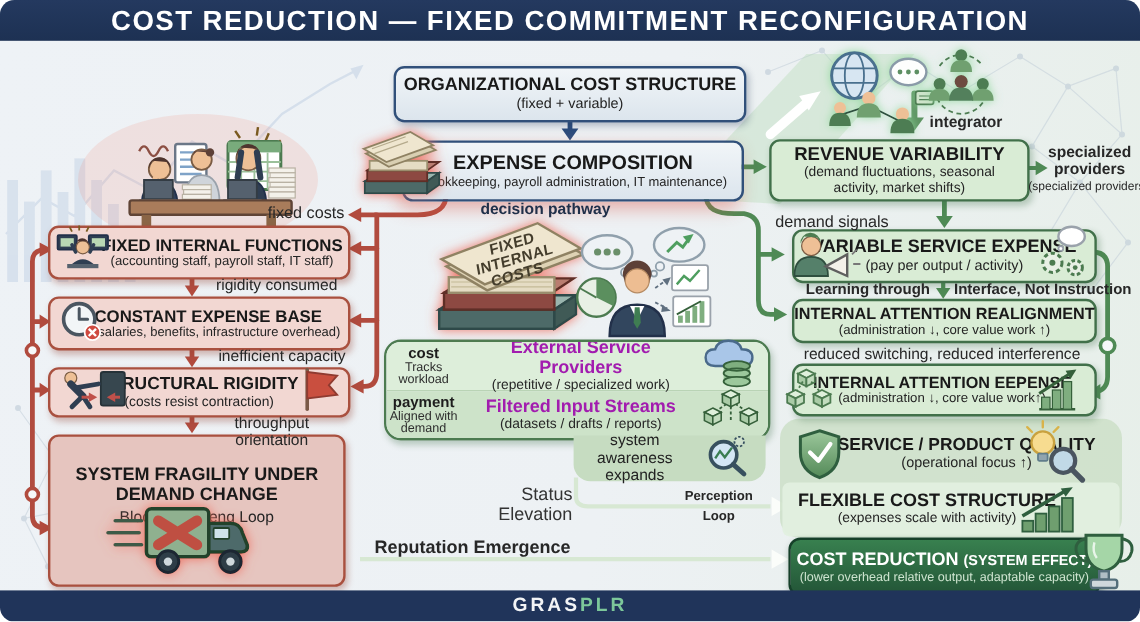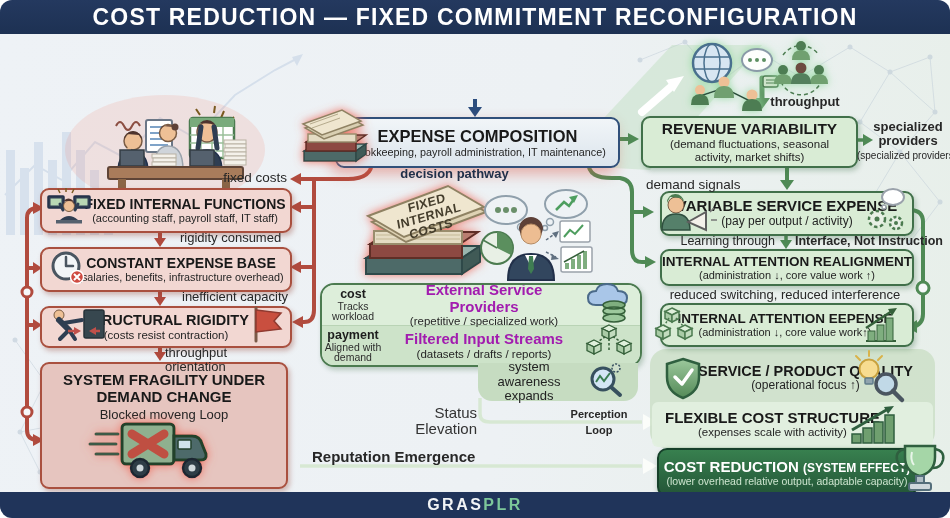--- a/index.html
+++ b/index.html
@@ -205,53 +205,57 @@
     <circle cx="923" cy="288" r="6" fill="#f6f8f9" stroke="#4f8a55" stroke-width="3"></circle>
   </svg>
 
   <div id="hdr">
       <span>COST REDUCTION — FIXED COMMITMENT RECONFIGURATION</span>
     </div>
   <div id="ftr">
       <span><span class="w">GRAS</span><span class="g">PLR</span></span>
     </div>
 
+  <div class="bx blue" style="left:328px;top:55px;width:290px;height:43px">
+    <span class="t" style="font-size:15px">ORGANIZATIONAL COST STRUCTURE</span>
+    <span class="s" style="font-size:12px">(fixed + variable)</span>
+  </div>
   <div class="bx blue" style="left:335px;top:117px;width:281px;height:47px;box-shadow:-4px 6px 14px rgba(220,90,75,.45)">
     <span class="t" style="font-size:16.5px">EXPENSE COMPOSITION</span>
     <span class="s" style="font-size:10.8px">(bookkeeping, payroll administration, IT maintenance)</span>
   </div>
   <div class="bx grn" style="left:641px;top:116px;width:213px;height:48px">
     <span class="t" style="font-size:15.5px">REVENUE VARIABILITY</span>
     <span class="s" style="font-size:11.5px;white-space:pre-line">(demand fluctuations, seasonal
 activity, market shifts)</span>
   </div>
   <div class="lbl pre" style="left:866px;top:120px;width:84px;text-align:center;font-weight:700;font-size:13px">specialized
 providers</div>
   <div class="lbl" style="left:852px;top:151px;width:110px;text-align:center;font-size:10px">(specialized providers)</div>
-  <div class="lbl" style="left:770px;top:95px;width:70px;text-align:center;font-weight:700;font-size:13px">throughput</div>
+  <div class="lbl" style="left:770px;top:95px;width:70px;text-align:center;font-weight:700;font-size:13px">integrator</div>
   <div class="lbl" style="left:392px;top:167px;width:125px;text-align:center;font-weight:700;font-size:13px;color:#20304a">decision pathway</div>
   <div class="lbl" style="left:205px;top:171px;width:82px;text-align:right;font-size:13.5px">fixed costs</div>
   <div class="lbl" style="left:646px;top:178px;width:105px;font-size:13.5px">demand signals</div>
 
   <div class="bx red" style="left:40px;top:188px;width:248px;height:41px">
     <span class="t" style="font-size:14px;padding-left:38px">FIXED INTERNAL FUNCTIONS</span>
     <span class="s" style="font-size:11px;padding-left:38px">(accounting staff, payroll staff, IT staff)</span>
   </div>
   <div class="lbl" style="left:180px;top:231px;width:108px;font-size:13px">rigidity consumed</div>
   <div class="bx red" style="left:40px;top:247px;width:248px;height:41px">
-    <span class="t" style="font-size:14px;padding-left:30px">CONSTANT EXPENSE BASE</span>
+    <span class="t" style="font-size:14px;padding-left:15px">CONSTANT EXPENSE BASE</span>
     <span class="s" style="font-size:10.8px;padding-left:30px">(salaries, benefits, infrastructure overhead)</span>
   </div>
   <div class="lbl" style="left:180px;top:290px;width:108px;text-align:right;font-size:13px">inefficient capacity</div>
   <div class="bx red" style="left:40px;top:306px;width:248px;height:38px">
     <span class="t" style="font-size:14.5px">STRUCTURAL RIGIDITY</span>
     <span class="s" style="font-size:11.5px">(costs resist contraction)</span>
   </div>
-  <div class="lbl" style="left:165px;top:346px;width:123px;text-align:left;font-size:13px">throughput orientation</div>
-  <div class="bx redD" style="left:40px;top:362px;width:248px;height:127px;justify-content:flex-start;padding-top:8px;box-sizing:border-box">
+  <div class="lbl" style="left:165px;top:346px;width:123px;text-align:center;font-size:13px">throughput orientation</div>
+  <div class="bx redD" style="left:40px;top:362px;width:248px;height:127px;justify-content:flex-start;padding-top:24px;box-sizing:border-box">
     <span class="t" style="font-size:15px;white-space:pre-line">SYSTEM FRAGILITY UNDER
 DEMAND CHANGE</span>
     <span class="s" style="font-size:13px;margin-top:2px">Blocked moveng Loop</span>
   </div>
 
   <div id="prov">
     <div class="prow" id="prow1">
       <div class="ptag">
           <span class="a">cost</span>
           <span class="b">Tracks
@@ -284,21 +288,21 @@
   <div class="lbl pre" style="left:385px;top:405px;width:92px;text-align:right;font-size:15px;color:#333">Status
 Elevation</div>
   <div class="lbl pre" style="left:553px;top:407px;width:92px;text-align:center;font-weight:700;font-size:11px;line-height:1.45">Perception
 Loop</div>
   <div class="lbl" style="left:312px;top:449px;width:175px;font-weight:700;font-size:15px">Reputation Emergence</div>
 
   <div class="bx grn" style="left:660px;top:191px;width:250px;height:41px">
     <span class="t" style="font-size:15px">VARIABLE SERVICE EXPENSE</span>
     <span class="s" style="font-size:12px">(pay per output / activity)</span>
   </div>
-  <div class="lbl" style="left:655px;top:235px;width:120px;text-align:right;font-weight:400;font-size:12.5px">Learning through</div>
+  <div class="lbl" style="left:655px;top:235px;width:120px;text-align:right;font-weight:700;font-size:12.5px">Learning through</div>
   <div class="lbl" style="left:795px;top:235px;width:150px;font-weight:700;font-size:12.5px">Interface, Not Instruction</div>
   <div class="bx grn" style="left:660px;top:249px;width:250px;height:33px">
     <span class="t" style="font-size:13.5px">INTERNAL ATTENTION REALIGNMENT</span>
     <span class="s" style="font-size:11px">(administration ↓, core value work ↑)</span>
   </div>
   <div class="lbl" style="left:660px;top:288px;width:250px;text-align:center;font-size:13px">reduced switching, reduced interference</div>
   <div class="bx grn" style="left:660px;top:303px;width:250px;height:40px">
     <span class="t" style="font-size:13.5px;padding-left:26px;padding-right:30px">INTERNAL ATTENTION EEPENSE</span>
     <span class="s" style="font-size:11px;padding-left:26px;padding-right:30px">(administration ↓, core value work↑)</span>
   </div>

